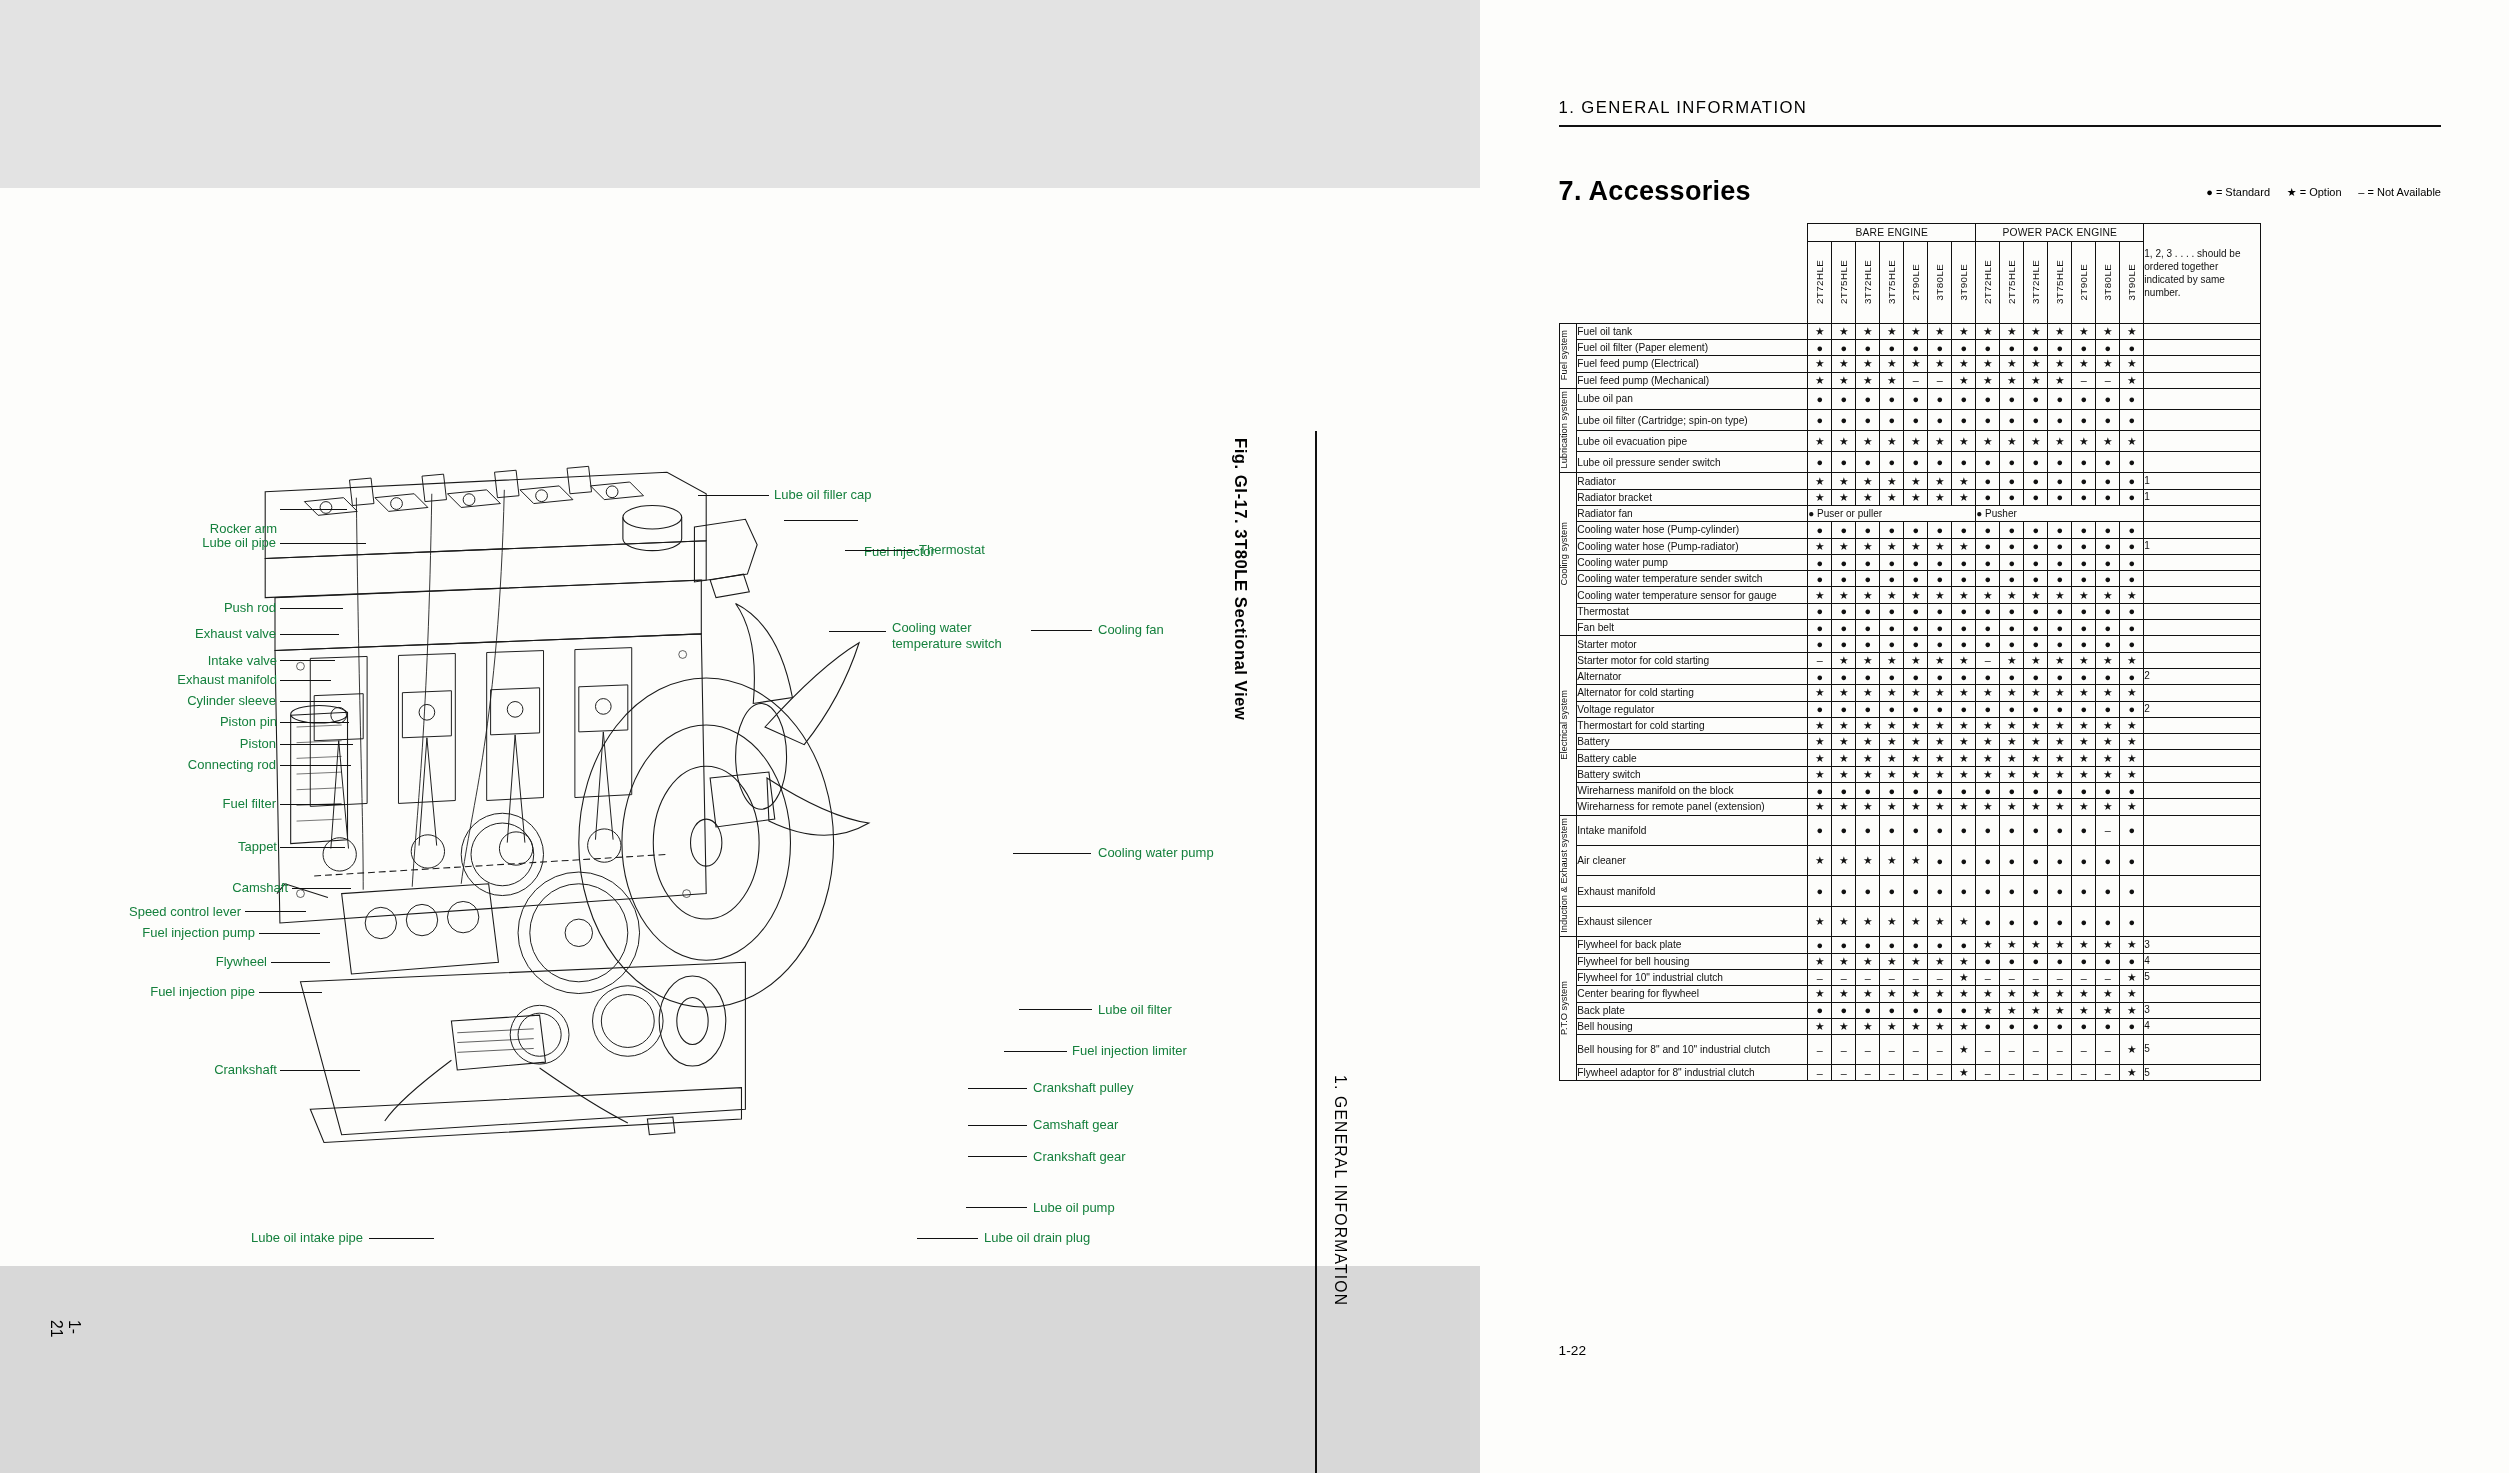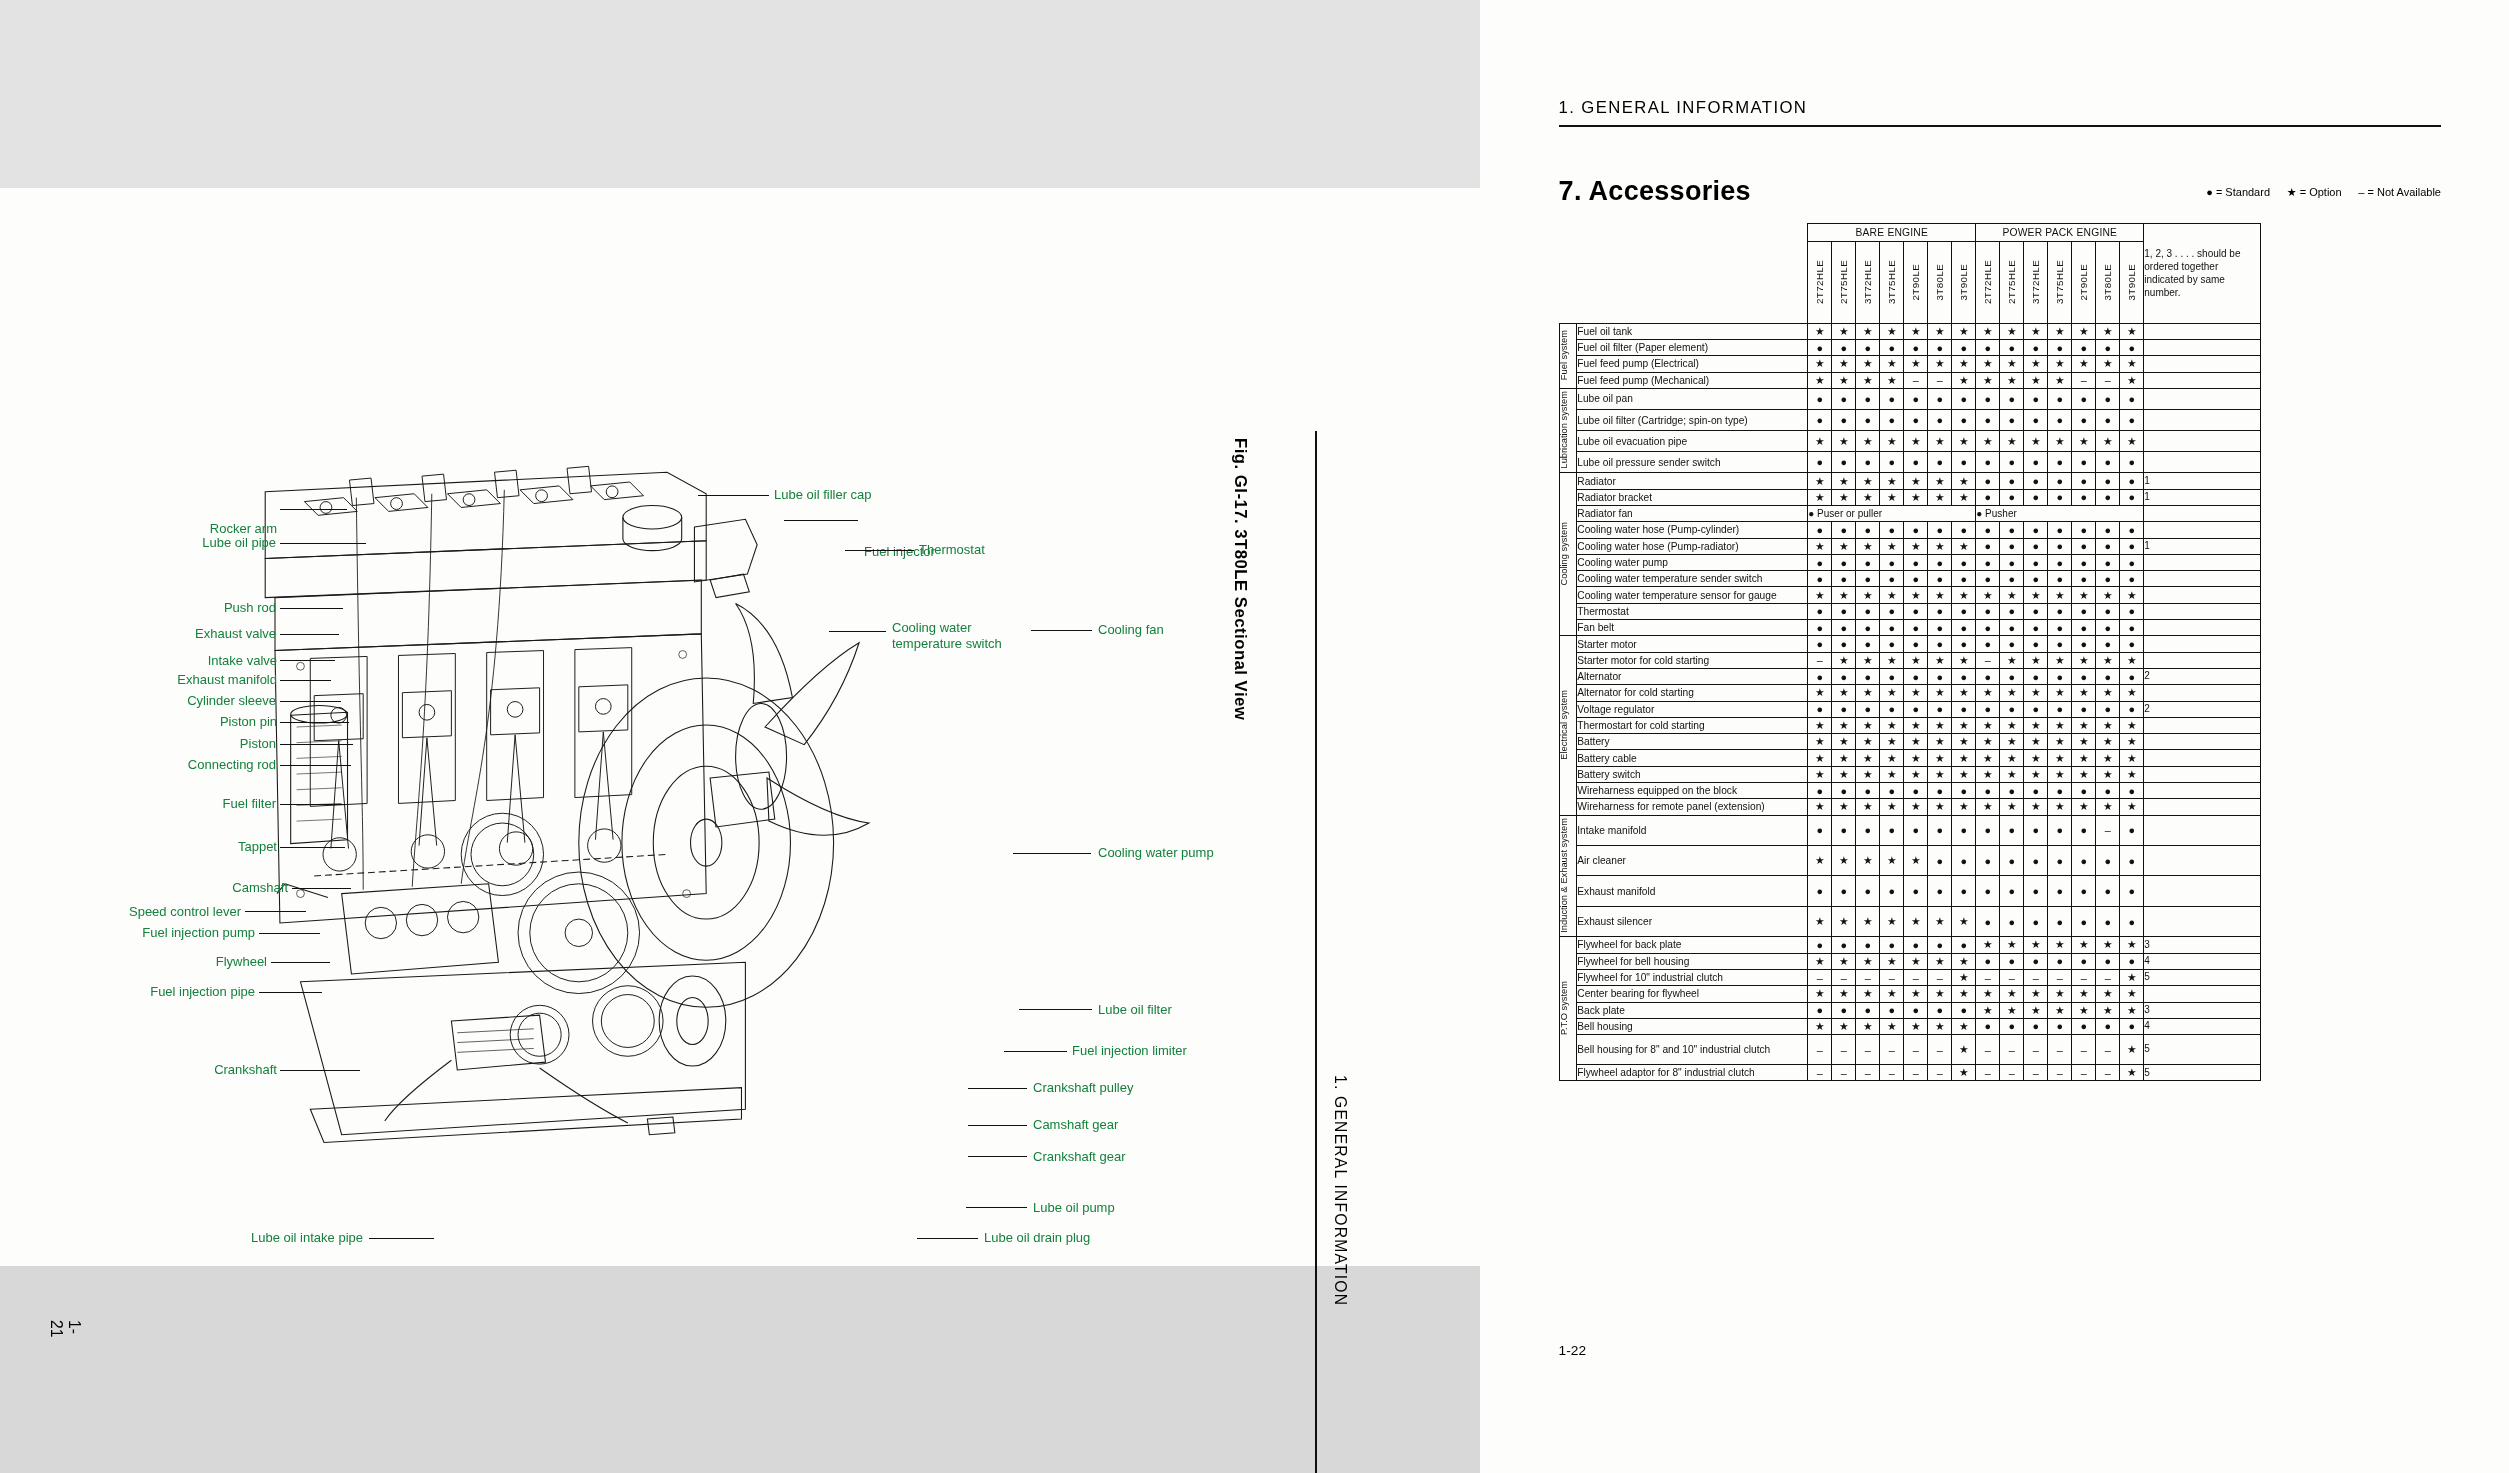--- a/index.html
+++ b/index.html
@@ -825,21 +825,21 @@
               <td class="mk">★</td>
               <td class="mk">★</td>
               <td class="mk">★</td>
               <td class="mk">★</td>
               <td class="mk">★</td>
               <td class="mk">★</td>
               <td class="mk">★</td>
               <td class="note"></td>
             </tr>
             <tr>
-              <td class="nm">Wireharness equipped on the block</td>
+              <td class="nm">Wireharness manifold on the block</td>
               <td class="mk">●</td>
               <td class="mk">●</td>
               <td class="mk">●</td>
               <td class="mk">●</td>
               <td class="mk">●</td>
               <td class="mk">●</td>
               <td class="mk">●</td>
               <td class="mk">●</td>
               <td class="mk">●</td>
               <td class="mk">●</td>

